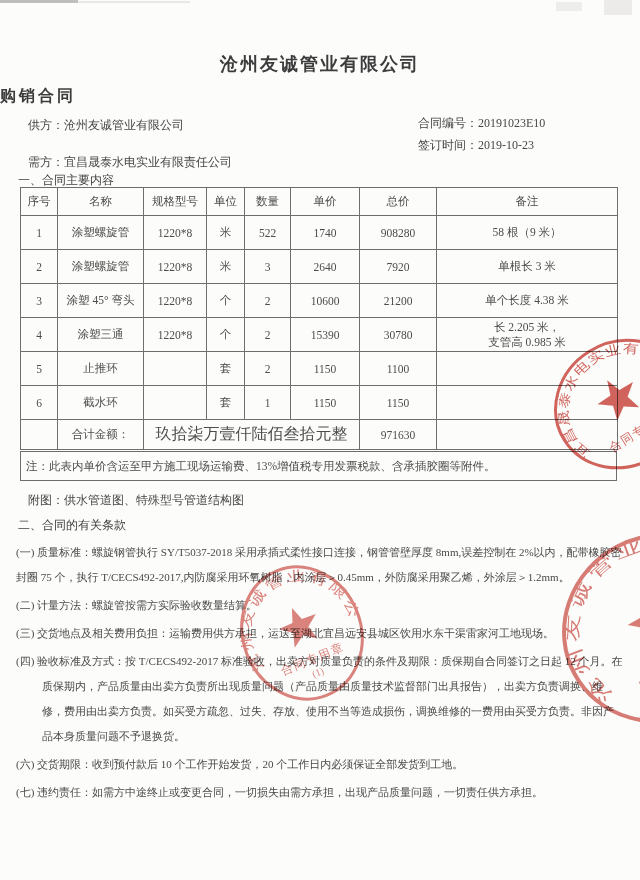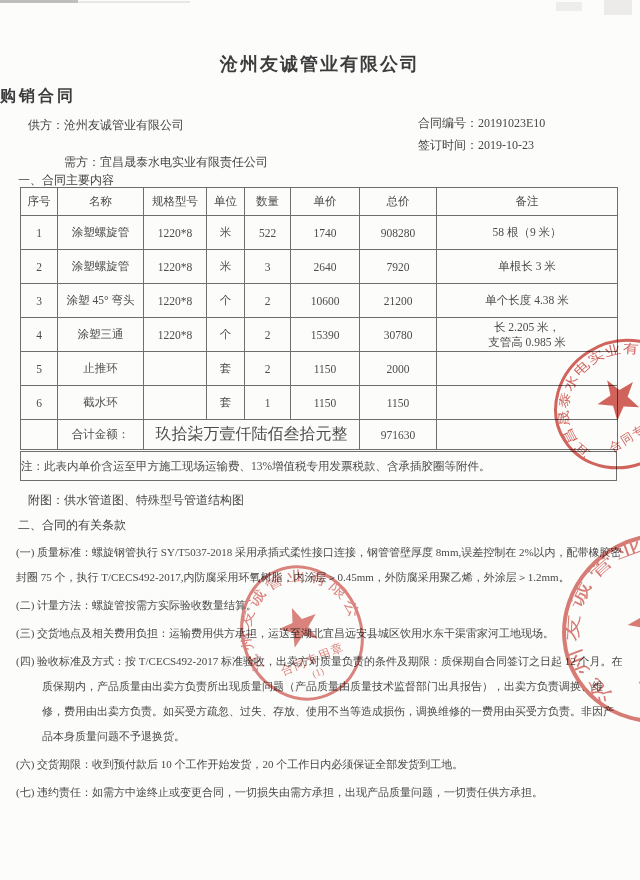--- a/index.html
+++ b/index.html
@@ -11,38 +11,38 @@
   .abs{position:absolute;}
   
   .scan-line{left:0;top:0;width:78px;height:3px;background:#8b8b8b;opacity:.55;}
   .scan-smear{left:70px;top:1px;width:120px;height:2px;background:#c4c4c4;opacity:.35;}
   .scan-spot1{left:556px;top:2px;width:26px;height:9px;background:#ededec;}
   .scan-spot2{left:604px;top:0;width:28px;height:15px;background:#ecebea;}
   
   .doc-title{left:0;top:52px;width:100%;text-align:center;font-size:18px;font-weight:600;letter-spacing:2px;color:#3c3c3c;}
   .doc-subtitle{left:0;top:86px;width:100%;text-align:left;font-size:16px;font-weight:600;letter-spacing:3px;color:#3c3c3c;}
   .party-supplier{left:28px;top:117px;font-size:12px;}
-  .party-buyer{left:28px;top:154px;font-size:12px;margin-left:36px;}
+  .party-buyer{left:28px;top:154px;font-size:12px;}
   .info-block{left:418px;top:113px;font-size:12px;line-height:21.5px;}
   .sec-title{font-size:12px;color:#404040;}
   .sec1{left:18px;top:172px;}
   
   table.main{position:absolute;left:20px;top:187px;width:597px;border-collapse:collapse;table-layout:fixed;}
   table.main th,table.main td{
     border:1px solid #6e6e6e;text-align:center;vertical-align:middle;
     font-size:11.5px;font-weight:normal;color:#4c4c4c;padding:0 2px;overflow:hidden;
   }
   table.main th{height:27px;}
   table.main tbody.rows td{height:33px;}
   table.main tr.total-row td{height:29px;}
   .c-remark{white-space:pre-line;line-height:15px;}
   .note-box{
     left:20px;top:451px;width:597px;height:30px;box-sizing:border-box;
     border:1px solid #6e6e6e;display:flex;align-items:center;
-    font-size:11.5px;color:#4c4c4c;background:transparent;
+    font-size:11.5px;color:#4c4c4c;padding-left:5px;background:transparent;
   }
   .attachment-line{left:28px;top:492px;font-size:12px;}
   .sec2{left:18px;top:517px;}
   
   .clauses{left:16px;top:540px;width:607px;font-size:11px;line-height:25px;color:#484848;}
   .clauses p{margin:0 0 3px 0;}
   .clauses p.hang{padding-left:26px;text-indent:-26px;}
   
   .stamp{position:absolute;color:#cb4a41;opacity:.75;mix-blend-mode:multiply;pointer-events:none;}
   .stamp text{fill:currentColor;}
@@ -136,21 +136,21 @@
     <td class="c-remark">长 2.205 米，
 支管高 0.985 米</td>
   </tr>
       <tr>
     <td class="c-idx">5</td>
     <td class="c-name">止推环</td>
     <td class="c-spec"></td>
     <td class="c-unit">套</td>
     <td class="c-qty">2</td>
     <td class="c-price">1150</td>
-    <td class="c-total">2000</td>
+    <td class="c-total">1100</td>
     <td class="c-remark"></td>
   </tr>
       <tr>
     <td class="c-idx">6</td>
     <td class="c-name">截水环</td>
     <td class="c-spec"></td>
     <td class="c-unit">套</td>
     <td class="c-qty">1</td>
     <td class="c-price">1150</td>
     <td class="c-total">1150</td>

